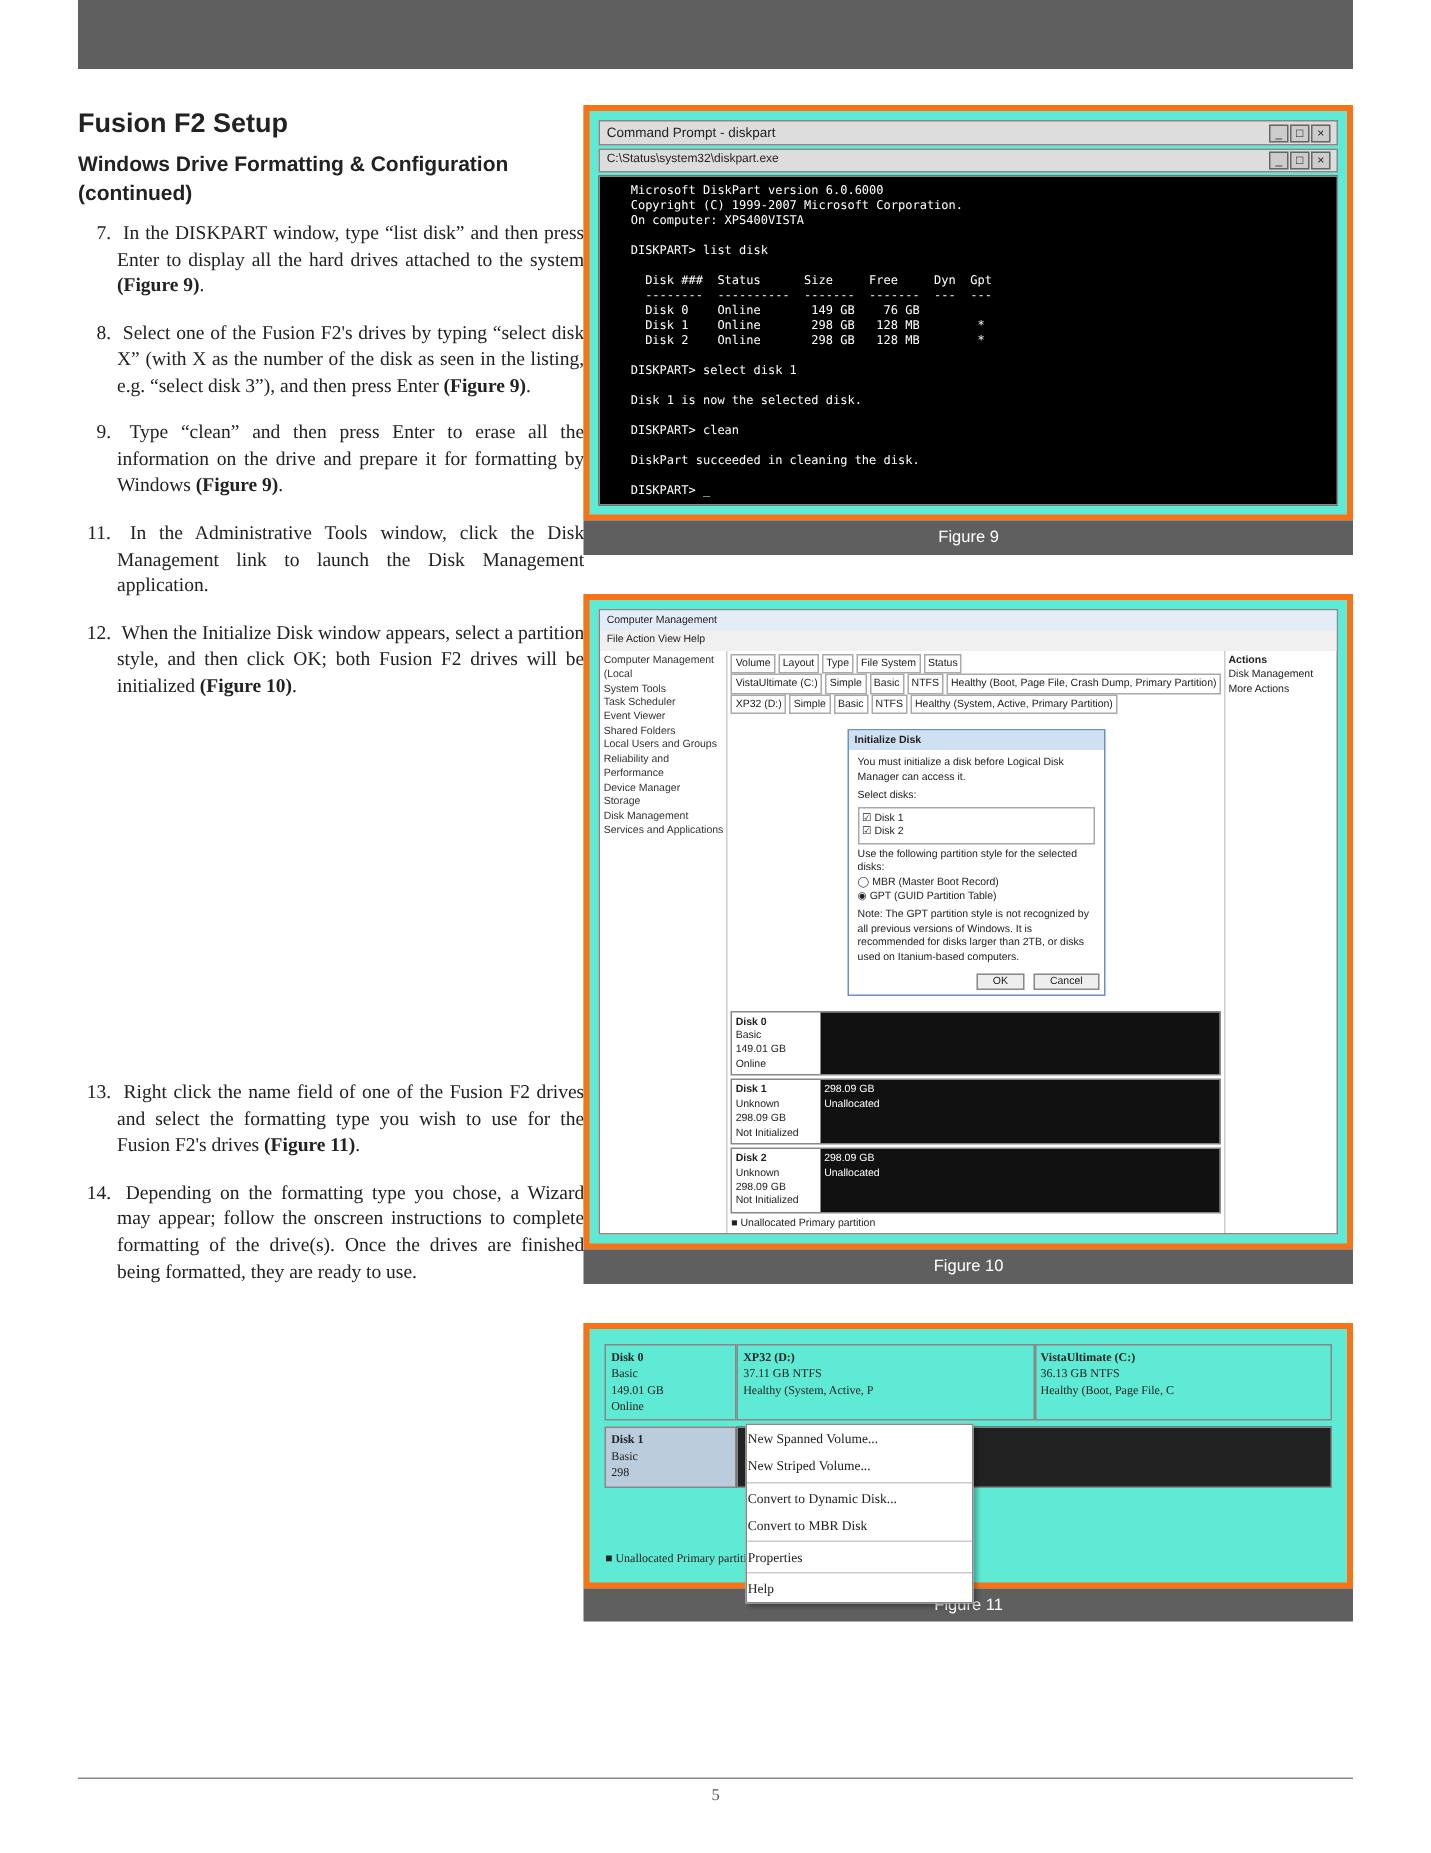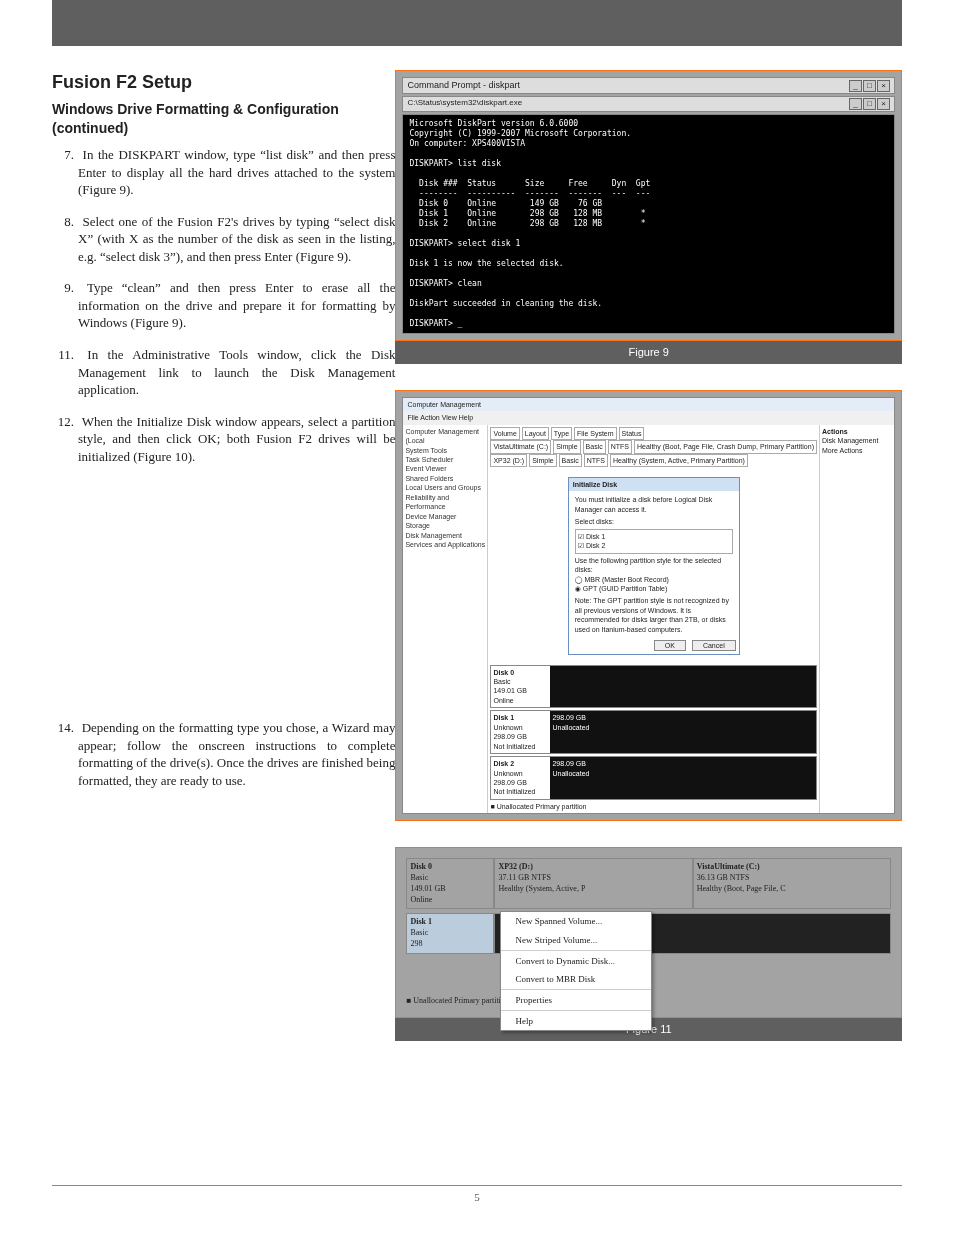--- a/index.html
+++ b/index.html
@@ -41,38 +41,38 @@
   padding:0;
 }
 ol.steps li {
   margin-bottom:14px;
   padding-left:26px;
   text-indent:-26px;
   text-align:justify;
 }
 ol.steps li .num { display:inline-block; width:22px; text-align:right; margin-right:4px; }
 .em { }
-.bold { font-weight:400; }
+.bold { font-weight:700; }
 
 .figure-block { margin-bottom:26px; }
 .figure-frame {
-  border:1px solid #f97316;
-  background:#a3a3a3;
+  border:4px solid #f97316;
+  background:#5eead4;
   padding:6px;
 }
 
 
 .fig9 .titlebar {
   background:#ddd; border:1px solid #888; padding:1px 4px; font-size:9px;
   font-family:Arial,sans-serif;
   display:flex; justify-content:space-between; align-items:center;
 }
 .fig9 .console {
   background:#000; color:#fff; font-family:"Lucida Console",monospace;
-  font-size:8px; line-height:1.25; padding:4px 6px; white-space:pre;
+  font-size:8px; line-height:1.25; padding:4px 20px; white-space:pre;
   border:1px solid #888; margin-top:2px;
 }
 .fig9 .subtitlebar {
   background:#ddd; font-size:8px; font-family:Arial,sans-serif;
   border:1px solid #888; padding:1px 4px; margin-top:2px;
   display:flex; justify-content:space-between;
 }
 
 
 .caption {
@@ -100,21 +100,21 @@
 
 .fig11 .pane { display:flex; gap:0; }
 .fig11 .leftpane { width:80px; border:1px solid #888; font-size:8px; padding:3px; }
 .fig11 .part { border:1px solid #888; flex:1; font-size:8px; padding:3px; }
 .fig11 .parts { display:flex; flex:1; }
 .fig11 .menu {
   position:relative; left:6px;
   border:1px solid #888; background:#fff; box-shadow:2px 2px 3px rgba(0,0,0,.3);
   width:150px; font-size:9px;
 }
-.fig11 .menu div { padding:3px 14px; }
+.fig11 .menu div { padding:3px 0; }
 .fig11 .menu .sep { border-top:1px solid #ccc; margin:1px 0; padding:0; }
 
 .pagefoot {
   position:absolute; left:0; width:100%; text-align:center; font-size:11px; color:#555;
 }
 .footrule { border-top:1px solid #888; margin:0 52px; }
 .pnum { margin-top:4px; }
 
 .winbtns { display:inline-block; font-family:Arial; letter-spacing:0; }
 .winbtns span { display:inline-block; border:1px solid #666; width:11px; height:10px; font-size:8px; line-height:10px; text-align:center; margin-left:1px; background:#ccc; }
@@ -130,20 +130,21 @@
     <h2>Windows Drive Formatting &amp; Configuration (continued)</h2>
     <ol class="steps" id="steps-a">
         <li><span class="num">7.</span> In the <span class="em">DISKPART</span> window, type “list disk” and then press Enter to display all the hard drives attached to the system <span class="bold">(Figure 9)</span>.</li>
         <li><span class="num">8.</span> Select one of the Fusion F2's drives by typing “select disk X” (with X as the number of the disk as seen in the listing, e.g. “select disk 3”), and then press Enter <span class="bold">(Figure 9)</span>.</li>
         <li><span class="num">9.</span> Type “clean” and then press Enter to erase all the information on the drive and prepare it for formatting by Windows <span class="bold">(Figure 9)</span>.</li>
         <li><span class="num">11.</span> In the <span class="em">Administrative Tools</span> window, click the Disk Management link to launch the Disk Management application.</li>
         <li><span class="num">12.</span> When the <span class="em">Initialize Disk</span> window appears, select a partition style, and then click OK; both Fusion F2 drives will be initialized <span class="bold">(Figure 10)</span>.</li>
       </ol>
     <div style="height:240px"></div>
     <ol class="steps" id="steps-b">
+        <li><span class="num">13.</span> Right click the name field of one of the Fusion F2 drives and select the formatting type you wish to use for the Fusion F2's drives <span class="bold">(Figure 11)</span>.</li>
         <li><span class="num">14.</span> Depending on the formatting type you chose, a Wizard may appear; follow the onscreen instructions to complete formatting of the drive(s). Once the drives are finished being formatted, they are ready to use.</li>
       </ol>
   </div>
 
   <div class="rightcol">
 
     <div class="figure-block fig9">
       <div class="figure-frame">
         <div class="titlebar">
           <span>Command Prompt - diskpart</span>
@@ -268,20 +269,21 @@
             <div style="width:70px;border-left:1px solid #ccc;padding:2px">
               <div style="font-weight:700">Actions</div>
               <div id="f10-actions">
                   <div>Disk Management</div>
                   <div>More Actions</div>
                 </div>
             </div>
           </div>
         </div>
       </div>
+      <div class="caption">Figure 10</div>
     </div>
 
     <div class="figure-block fig11">
       <div class="figure-frame" style="padding:10px">
         <div class="pane" style="margin-bottom:4px">
           <div class="leftpane">
             <b>Disk 0</b><br>
             <span style="white-space:pre-line">Basic
 149.01 GB
 Online</span>

